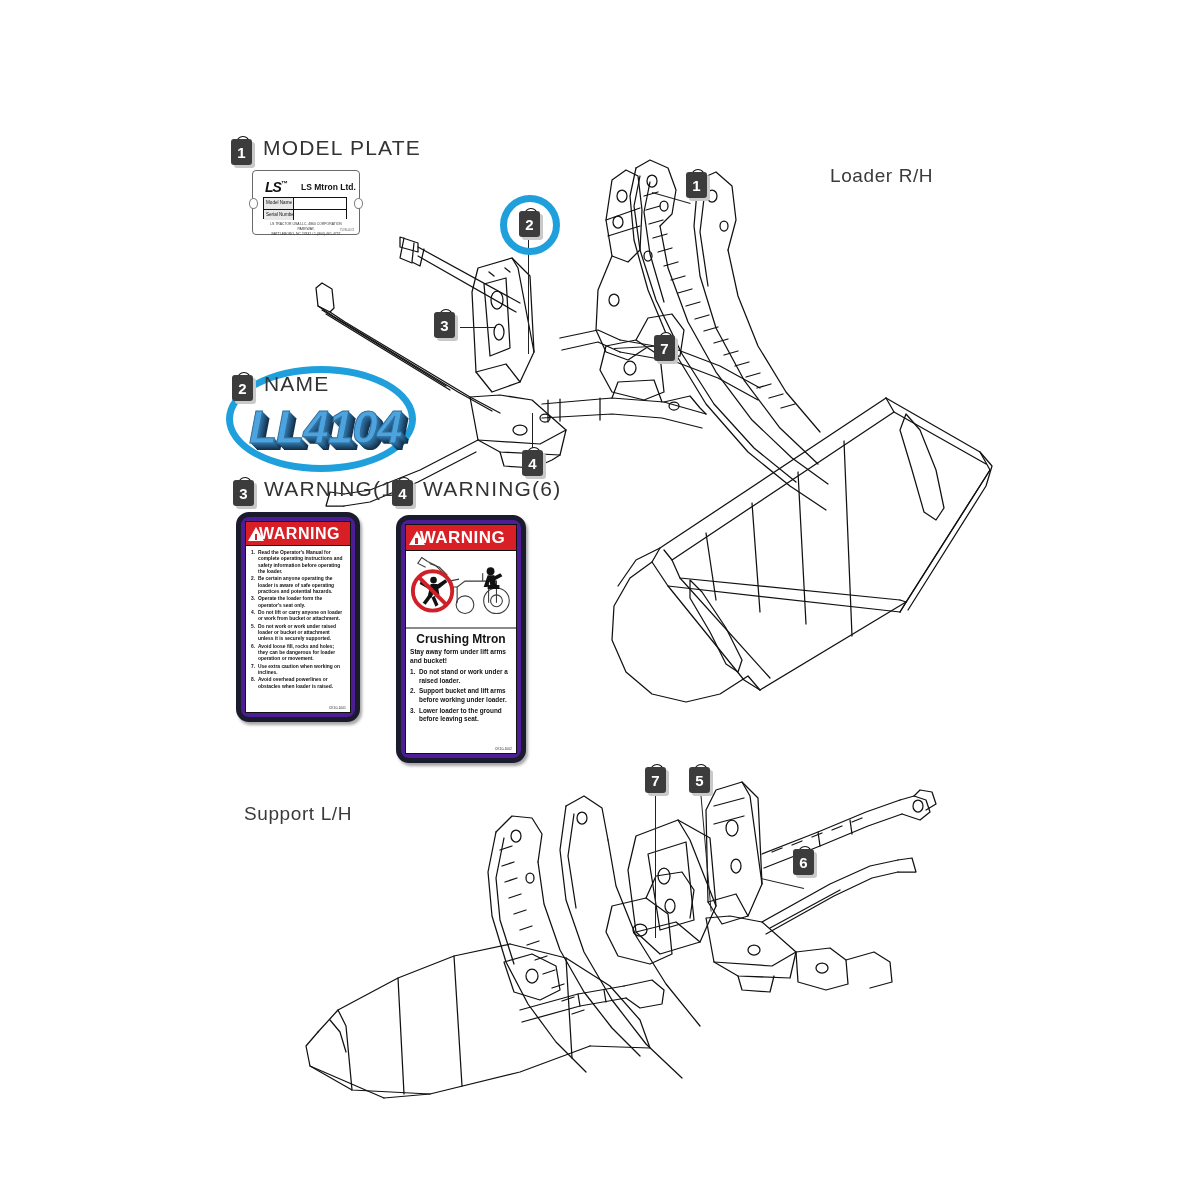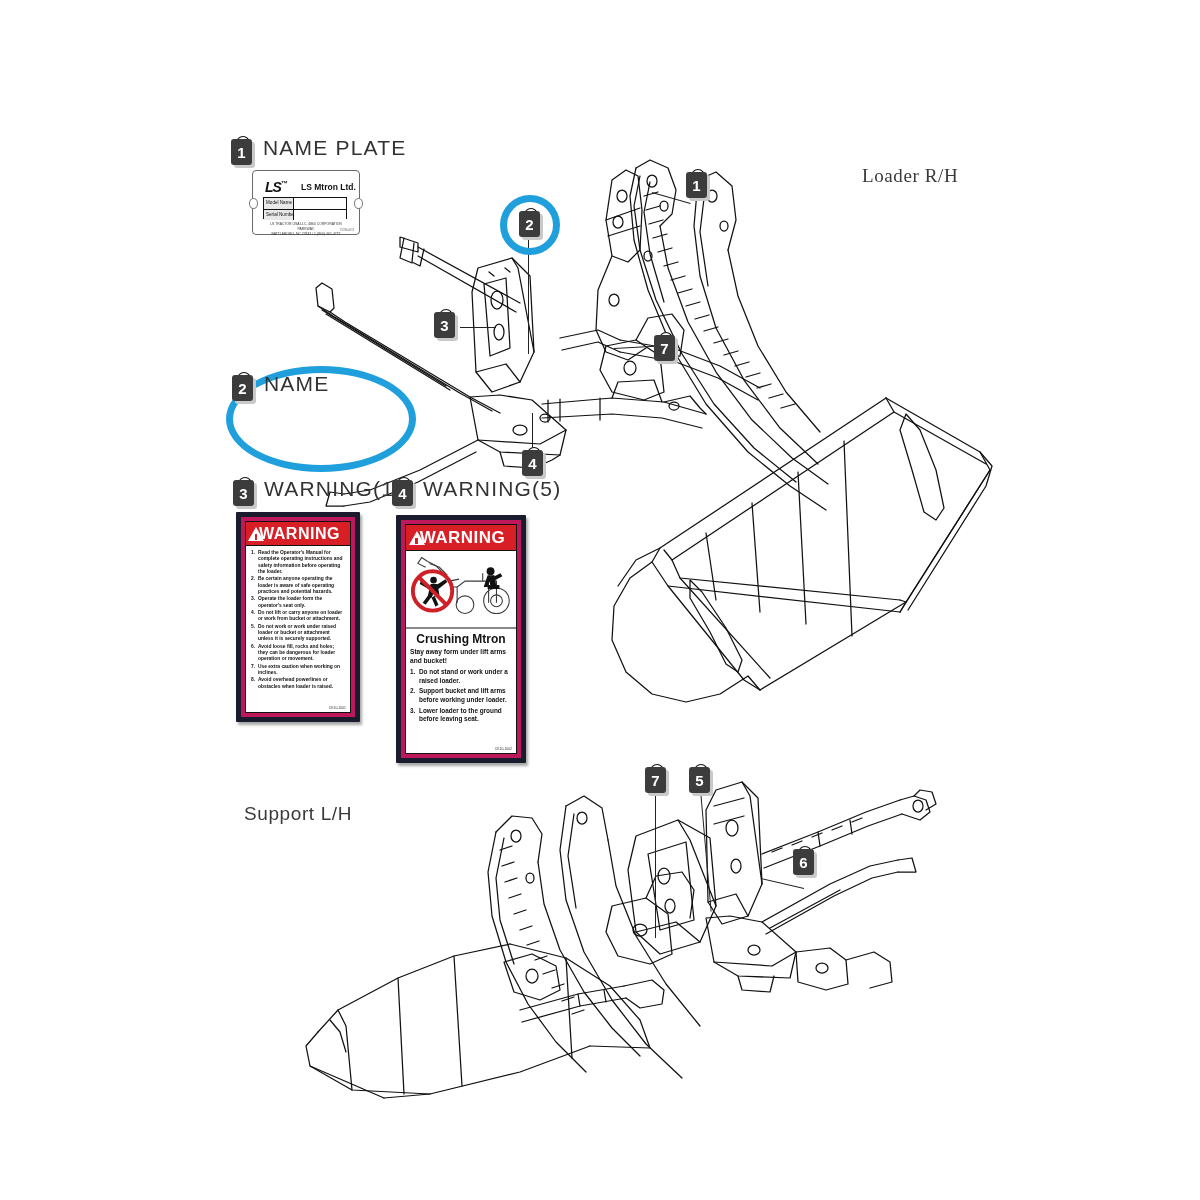--- a/index.html
+++ b/index.html
@@ -99,22 +99,22 @@
        3px 3px 0 #255a83,
        4px 4px 0 #204f75,
        5px 5px 0 #1b4467,
        6px 6px 0 #173a59,
        7px 7px 0 #13304b;
     -webkit-text-stroke:1px #2e6f9f;
   }
 
   
   .wlabel{
-    position:absolute;background:#be185d;
-    border:5px solid #1b1b2e;border-radius:1px;box-sizing:border-box;
+    position:absolute;background:#4c1d95;
+    border:5px solid #1b1b2e;border-radius:13px;box-sizing:border-box;
     box-shadow:2px 3px 3px rgba(0,0,0,.35);
     padding:4px;
   }
   .wlabel-inner{
     border:1.4px solid #111;box-sizing:border-box;background:#fff;
     width:100%;height:100%;display:flex;flex-direction:column;
     position:relative;
   }
   .wbar{
     background:#d81f26;color:#fff;display:flex;align-items:center;
@@ -349,21 +349,21 @@
       <path d="M846,960 L874,952 L890,962 L892,982 L870,988"></path>
 
     </g>
   </svg>
 
   <div class="callout" style="left:231px;top:139px;">
     <span class="tab"></span>
     <span class="shadow"></span>
     <span class="chip">1</span>
   </div>
-  <div class="sec-title" style="left:263px;top:136px;">NAME PLATE</div>
+  <div class="sec-title" style="left:263px;top:136px;">MODEL PLATE</div>
 
   <div class="nameplate" style="left:252px;top:170px;width:108px;height:65px;">
     <span class="np-hole" style="left:-4px;top:27px;"></span>
     <span class="np-hole" style="right:-4px;top:27px;"></span>
     <span class="np-logo"><span>LS</span><sup>™</sup></span>
     <span class="np-brand">LS Mtron Ltd.</span>
     <div class="np-table">
       <div class="np-row">
         <div class="np-key">Model Name</div>
         <div class="np-val"></div>
@@ -378,20 +378,21 @@
     <div class="np-code">T5VB-0074</div>
   </div>
 
   <div class="model-ellipse" style="left:226px;top:366px;width:190px;height:106px;"></div>
   <div class="callout" style="left:232px;top:375px;">
     <span class="tab"></span>
     <span class="shadow"></span>
     <span class="chip">2</span>
   </div>
   <div class="sec-title" style="left:264px;top:372px;">NAME</div>
+  <div class="model-word" style="left:249px;top:400px;">LL4104</div>
 
   <div class="callout" style="left:233px;top:480px;">
     <span class="tab"></span>
     <span class="shadow"></span>
     <span class="chip">3</span>
   </div>
   <div class="sec-title" style="left:264px;top:477px;">WARNING(1)</div>
 
   <div class="wlabel" style="left:236px;top:512px;width:124px;height:210px;">
     <div class="wlabel-inner">
@@ -441,21 +442,21 @@
         <span class="wcode">CK10-1001</span>
       </div>
     </div>
   </div>
 
   <div class="callout" style="left:392px;top:480px;">
     <span class="tab"></span>
     <span class="shadow"></span>
     <span class="chip">4</span>
   </div>
-  <div class="sec-title" style="left:423px;top:477px;">WARNING(5)</div>
+  <div class="sec-title" style="left:423px;top:477px;">WARNING(6)</div>
 
   <div class="wlabel" style="left:396px;top:515px;width:130px;height:248px;">
     <div class="wlabel-inner">
       <div class="wbar" style="height:25px;font-size:17px;">
         <span class="wtri">
           <span class="t"></span>
             <span class="bang"></span>
             <span class="dot"></span>
         </span>
         <span class="wbar-text">WARNING</span>
@@ -515,21 +516,21 @@
           </li>
         <li>
             <span class="num">3.</span>
             <span class="txt">Lower loader to the ground before leaving seat.</span>
           </li>
       </ul>
       <span class="wcode">CK10-1002</span>
     </div>
   </div>
 
-  <div class="plain-label" style="left:862px;top:165px;font-family:Liberation Serif, serif;">Loader R/H</div>
+  <div class="plain-label" style="left:830px;top:165px;">Loader R/H</div>
   <div class="plain-label" style="left:244px;top:803px;">Support L/H</div>
 
   <div class="leader" style="left:652px;top:192px;width:40px;height:1.3px;transform:rotate(16deg);transform-origin:left center;"></div>
   <div class="leader" style="left:528px;top:236px;width:1.3px;height:118px;"></div>
   <div class="leader" style="left:460px;top:327px;width:36px;height:1.3px;"></div>
   <div class="leader" style="left:532px;top:413px;width:1.3px;height:50px;"></div>
   <div class="leader" style="left:614px;top:348px;width:46px;height:1.3px;transform:rotate(-3deg);transform-origin:left center;"></div>
 
   <div class="callout" style="left:686px;top:172px;">
     <span class="tab"></span>

